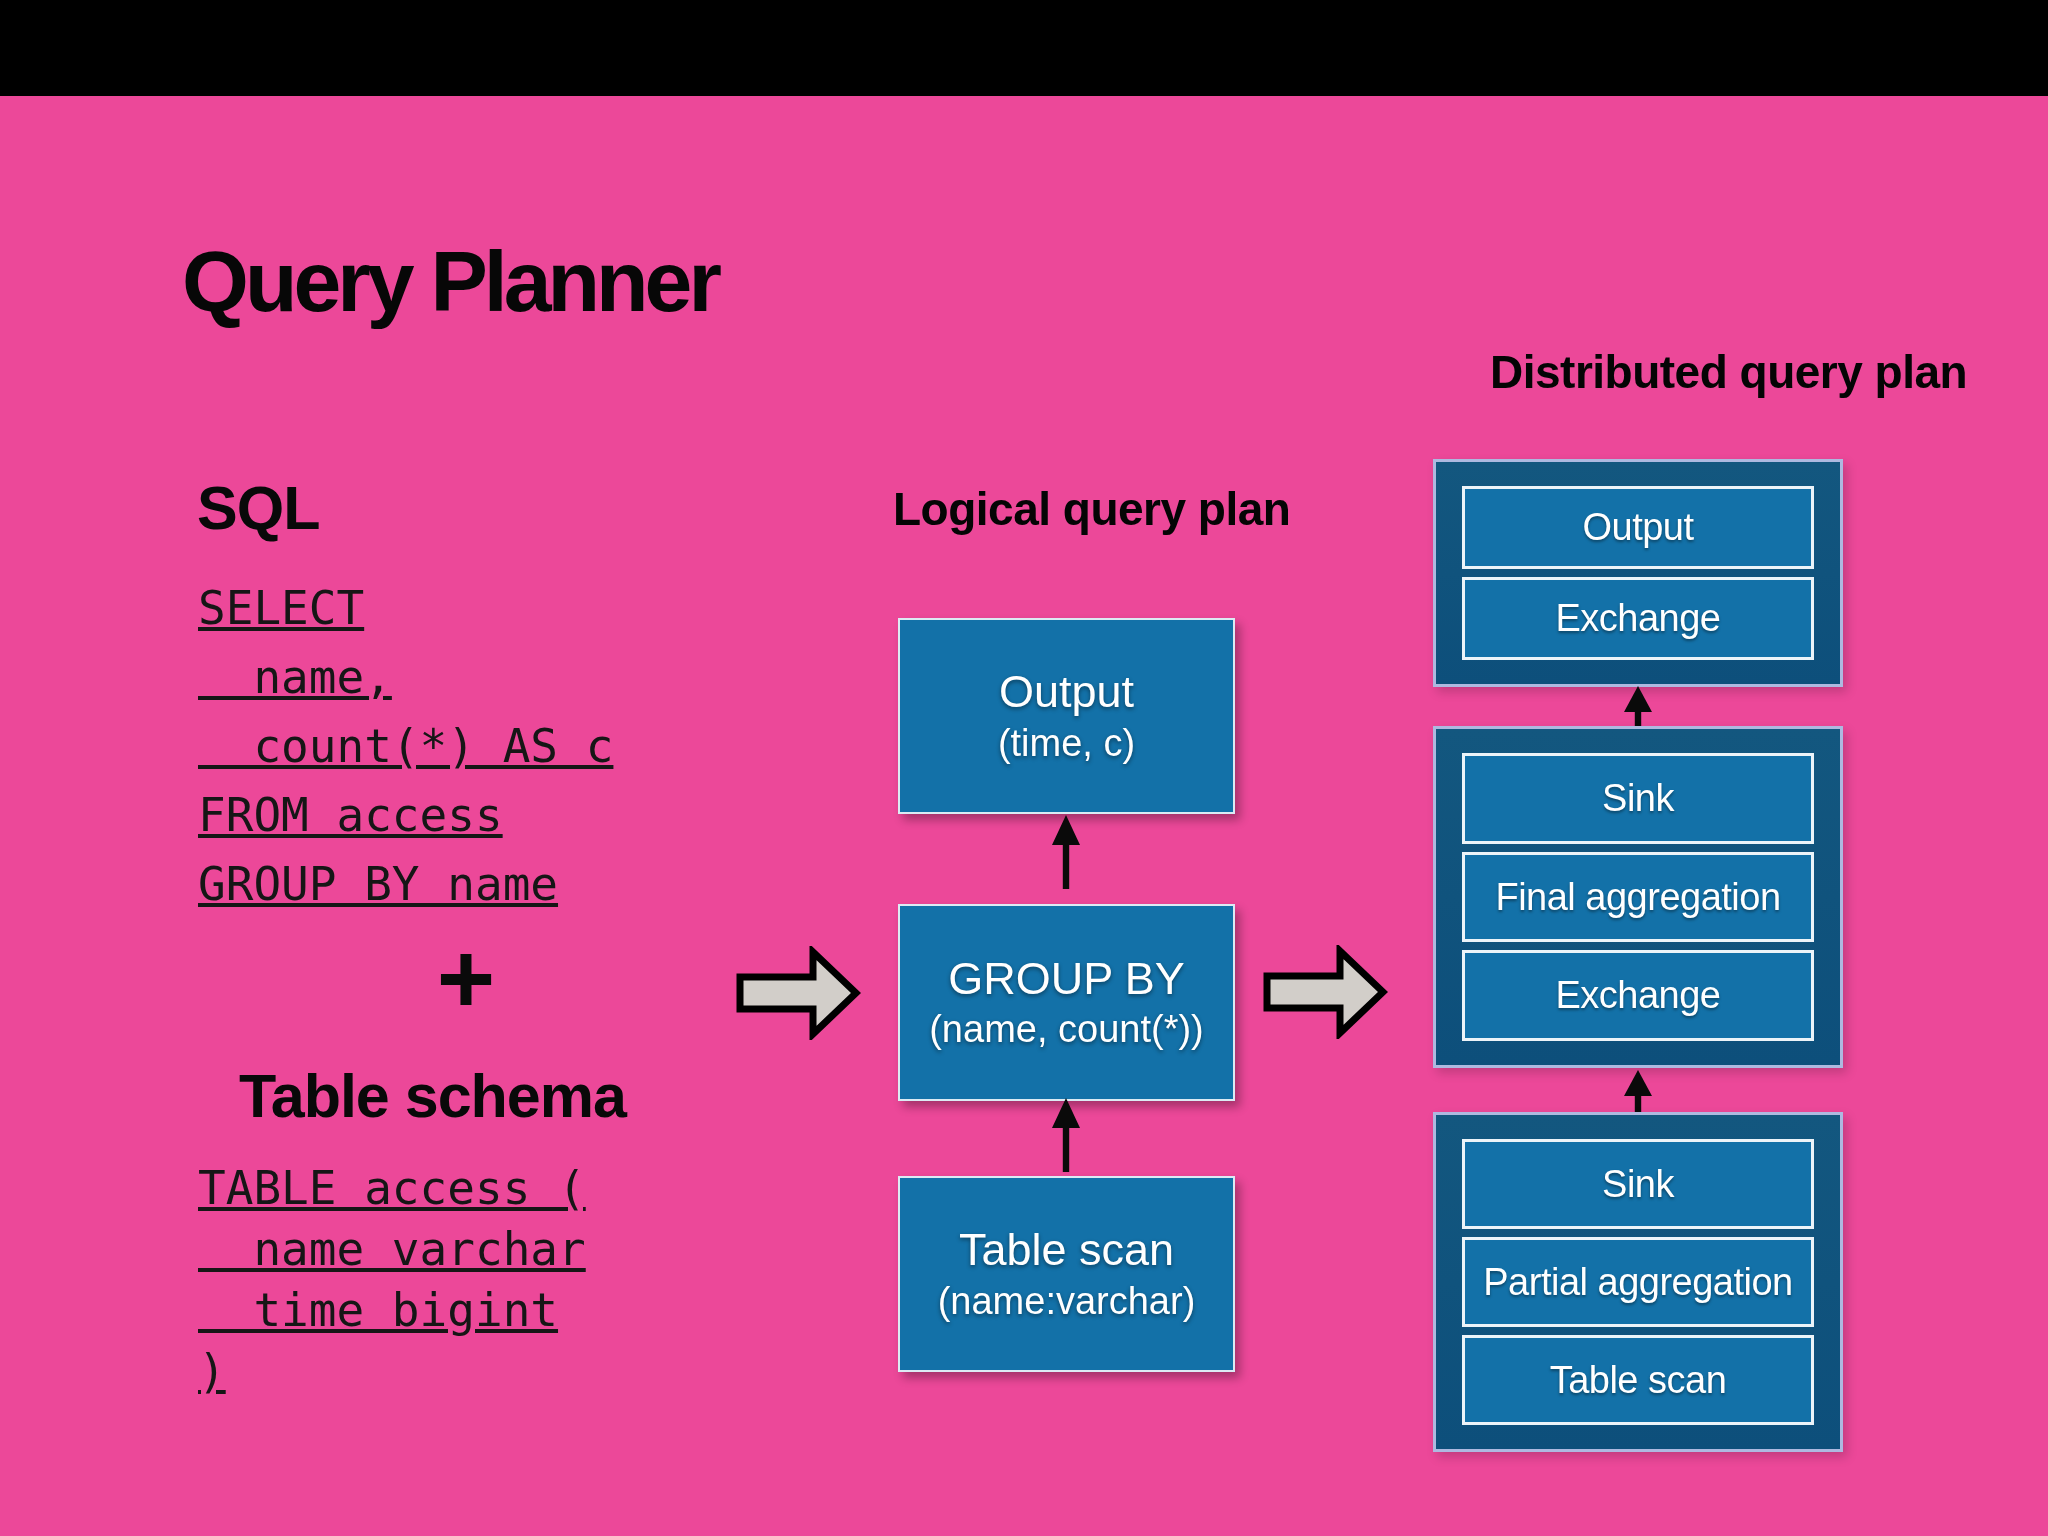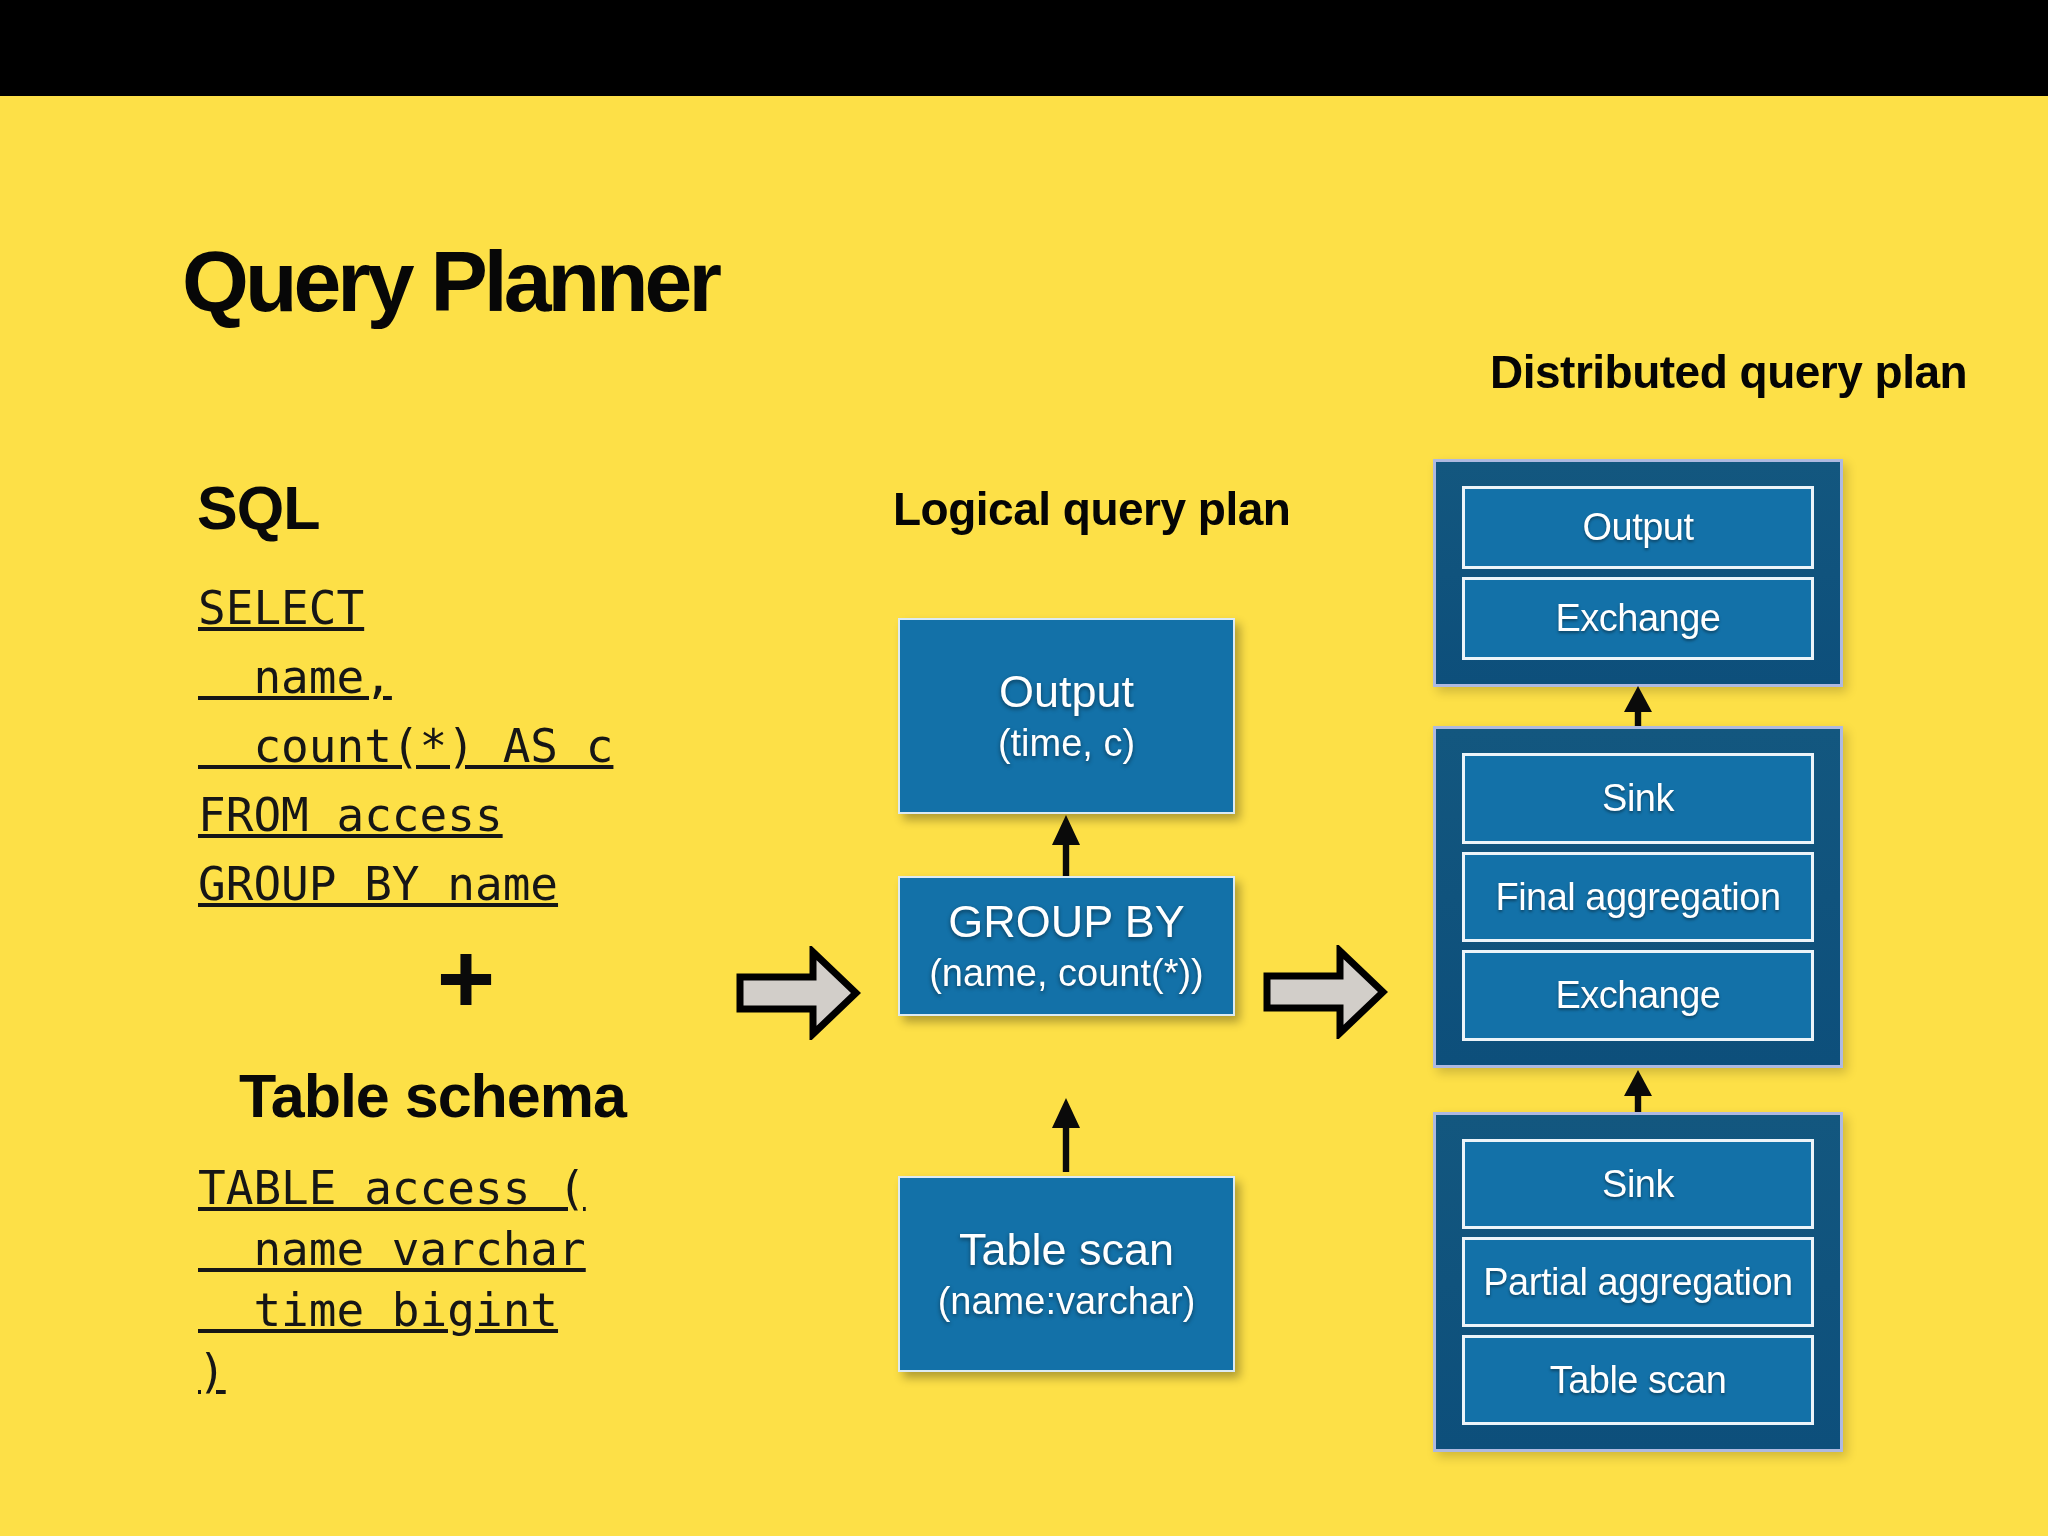--- a/index.html
+++ b/index.html
@@ -1,16 +1,16 @@
 <!DOCTYPE html>
 <html><head>
 <meta charset="utf-8">
 <style>
   html,body{margin:0;padding:0;background:#fff;}
-  .slide{position:relative;width:2048px;height:1536px;background:#fde047;overflow:hidden;
+  .slide{position:relative;width:2048px;height:1536px;background:#ec4899;overflow:hidden;
          font-family:"Liberation Sans", sans-serif;color:#0a0a0a;}
   .topbar{position:absolute;left:0;top:0;width:2048px;height:96px;background:#000;}
 
   .h-title{position:absolute;left:182px;top:238px;font-weight:700;font-size:86px;
            letter-spacing:-4px;color:#070707;line-height:1;}
   .h-section{position:absolute;font-weight:700;font-size:61px;letter-spacing:-1px;color:#090909;line-height:1;}
   .h-plan{position:absolute;font-weight:700;font-size:46px;letter-spacing:-0.5px;color:#050505;line-height:1;}
 
   .code{position:absolute;font-family:"DejaVu Sans Mono", monospace;font-size:46px;color:#161616;text-decoration:underline;}
   .code .line{white-space:pre;}
@@ -72,21 +72,21 @@
   <div class="lnode" style="top:618px;height:196px;">
     <div class="t">Output</div>
     <div class="d">(time, c)</div>
   </div>
 
   <svg class="up-arrow" style="left:1048px;top:815px;" width="36" height="74" viewBox="0 0 36 74">
     <polygon points="18,0 4,30 32,30"></polygon>
       <rect x="14.8" y="27" width="6.4" height="47"></rect>
   </svg>
 
-  <div class="lnode" style="top:876px;height:140px;align-items:center;">
+  <div class="lnode" style="top:904px;height:197px;align-items:center;">
     <div class="t">GROUP BY</div>
     <div class="d">(name, count(*))</div>
   </div>
 
   <svg class="up-arrow" style="left:1048px;top:1098px;" width="36" height="74" viewBox="0 0 36 74">
     <polygon points="18,0 4,30 32,30"></polygon>
       <rect x="14.8" y="27" width="6.4" height="47"></rect>
   </svg>
 
   <div class="lnode" style="top:1176px;height:196px;">

